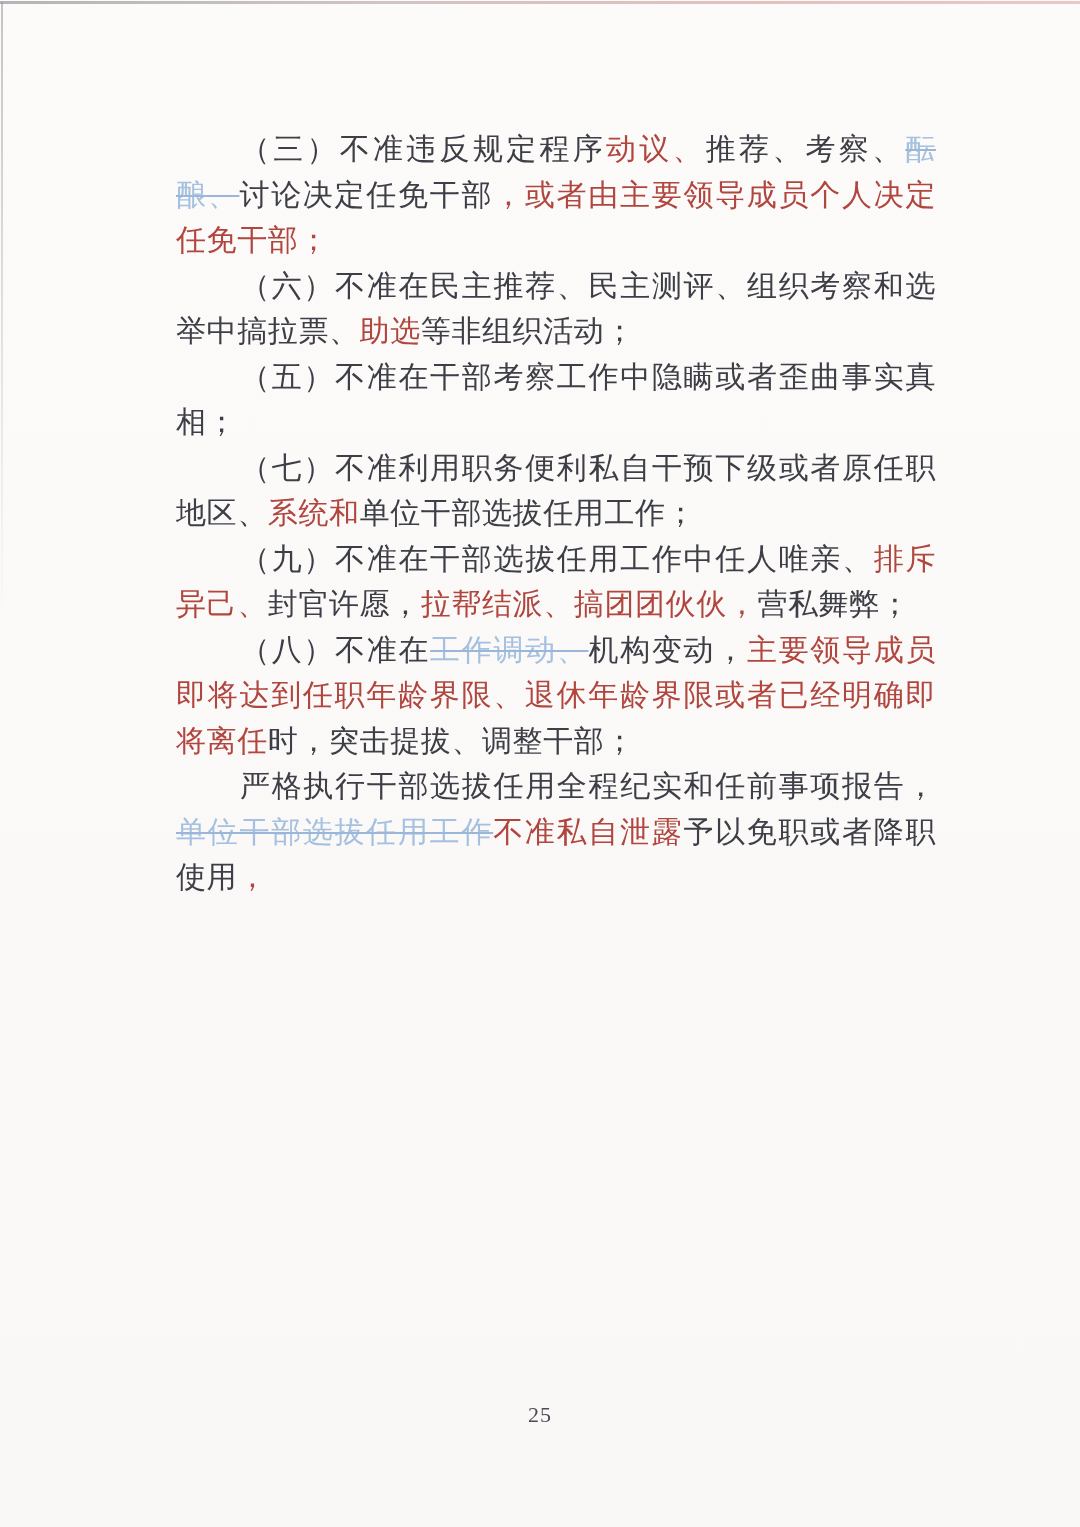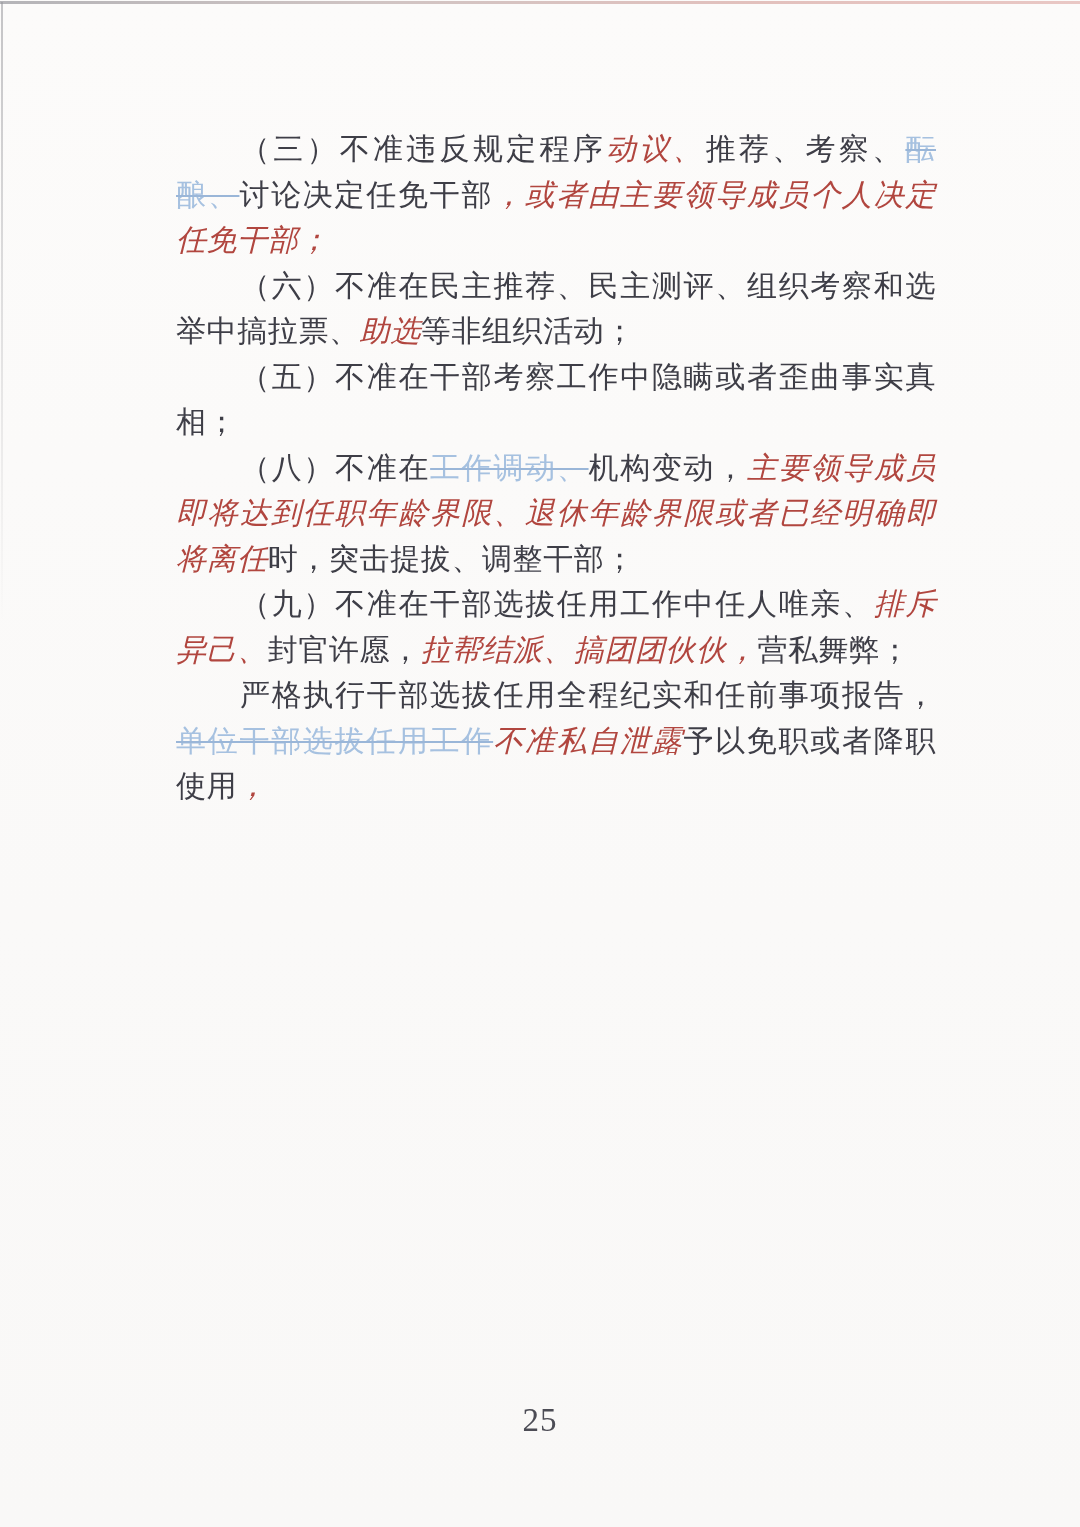--- a/index.html
+++ b/index.html
@@ -45,52 +45,53 @@
     text-justify: inter-character;
     color: #3e3e47;
   }
   .text-block p {
     margin: 0;
     padding: 0;
     text-indent: 64px;
   }
   .seg { white-space: pre-wrap; margin-top: 12px; }
   .seg-black { color: #3e3e47; }
-  .seg-red   { color: #b1463f; font-style: italic; }
+  .seg-red   { color: #b1463f; }
   .seg-del   {
     color: #a6c1e0;
     text-decoration: line-through;
     text-decoration-color: #9ab6d8;
     text-decoration-thickness: 2px;
   }
   .footer {
     position: absolute;
     left: 0; right: 0;
     top: 1402px;
     text-align: center;
   }
   .page-number {
     display: inline-block;
-    font-size: 33px;
+    font-size: 22px;
     color: #4c4c55;
     letter-spacing: 1px;
   }
 </style>
 </head>
 <body>
 
 <div class="page">
   <div class="scan-edge-top"></div>
   <div class="scan-edge-left"></div>
 
   <div class="text-block">
     <p><span class="seg seg-black">（三）不准违反规定程序</span><span class="seg seg-red">动议、</span><span class="seg seg-black">推荐、考察、</span><span class="seg seg-del">酝酿、</span><span class="seg seg-black">讨论决定任免干部</span><span class="seg seg-red">，或者由主要领导成员个人决定任免干部；</span></p>
     <p><span class="seg seg-black">（六）不准在民主推荐、民主测评、组织考察和选举中搞拉票、</span><span class="seg seg-red">助选</span><span class="seg seg-black">等非组织活动；</span></p>
     <p><span class="seg seg-black">（五）不准在干部考察工作中隐瞒或者歪曲事实真相；</span></p>
+    <p><span class="seg seg-black">（七）不准利用职务便利私自干预下级或者原任职地区、</span><span class="seg seg-red">系统和</span><span class="seg seg-black">单位干部选拔任用工作；</span></p>
+    <p><span class="seg seg-black">（九）不准在干部选拔任用工作中任人唯亲、</span><span class="seg seg-red">排斥异己、</span><span class="seg seg-black">封官许愿，</span><span class="seg seg-red">拉帮结派、搞团团伙伙，</span><span class="seg seg-black">营私舞弊；</span></p>
     <p><span class="seg seg-black">（八）不准在</span><span class="seg seg-del">工作调动、</span><span class="seg seg-black">机构变动，</span><span class="seg seg-red">主要领导成员即将达到任职年龄界限、退休年龄界限或者已经明确即将离任</span><span class="seg seg-black">时，突击提拔、调整干部；</span></p>
-    <p><span class="seg seg-black">（九）不准在干部选拔任用工作中任人唯亲、</span><span class="seg seg-red">排斥异己、</span><span class="seg seg-black">封官许愿，</span><span class="seg seg-red">拉帮结派、搞团团伙伙，</span><span class="seg seg-black">营私舞弊；</span></p>
     <p><span class="seg seg-black">严格执行干部选拔任用全程纪实和任前事项报告，</span><span class="seg seg-del">单位干部选拔任用工作</span><span class="seg seg-red">不准私自泄露</span><span class="seg seg-black">予以免职或者降职使用</span><span class="seg seg-red">，</span></p>
   </div>
 
   <div class="footer">
     <span class="page-number">25</span>
   </div>
 </div>
 
 </body></html>

